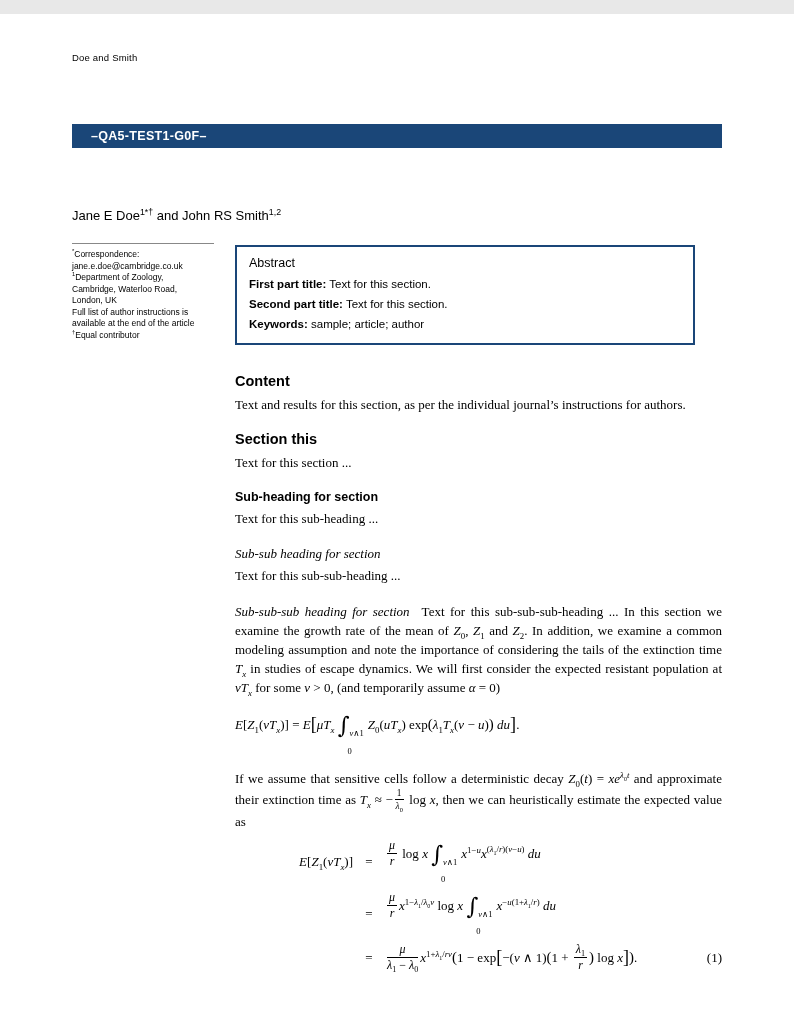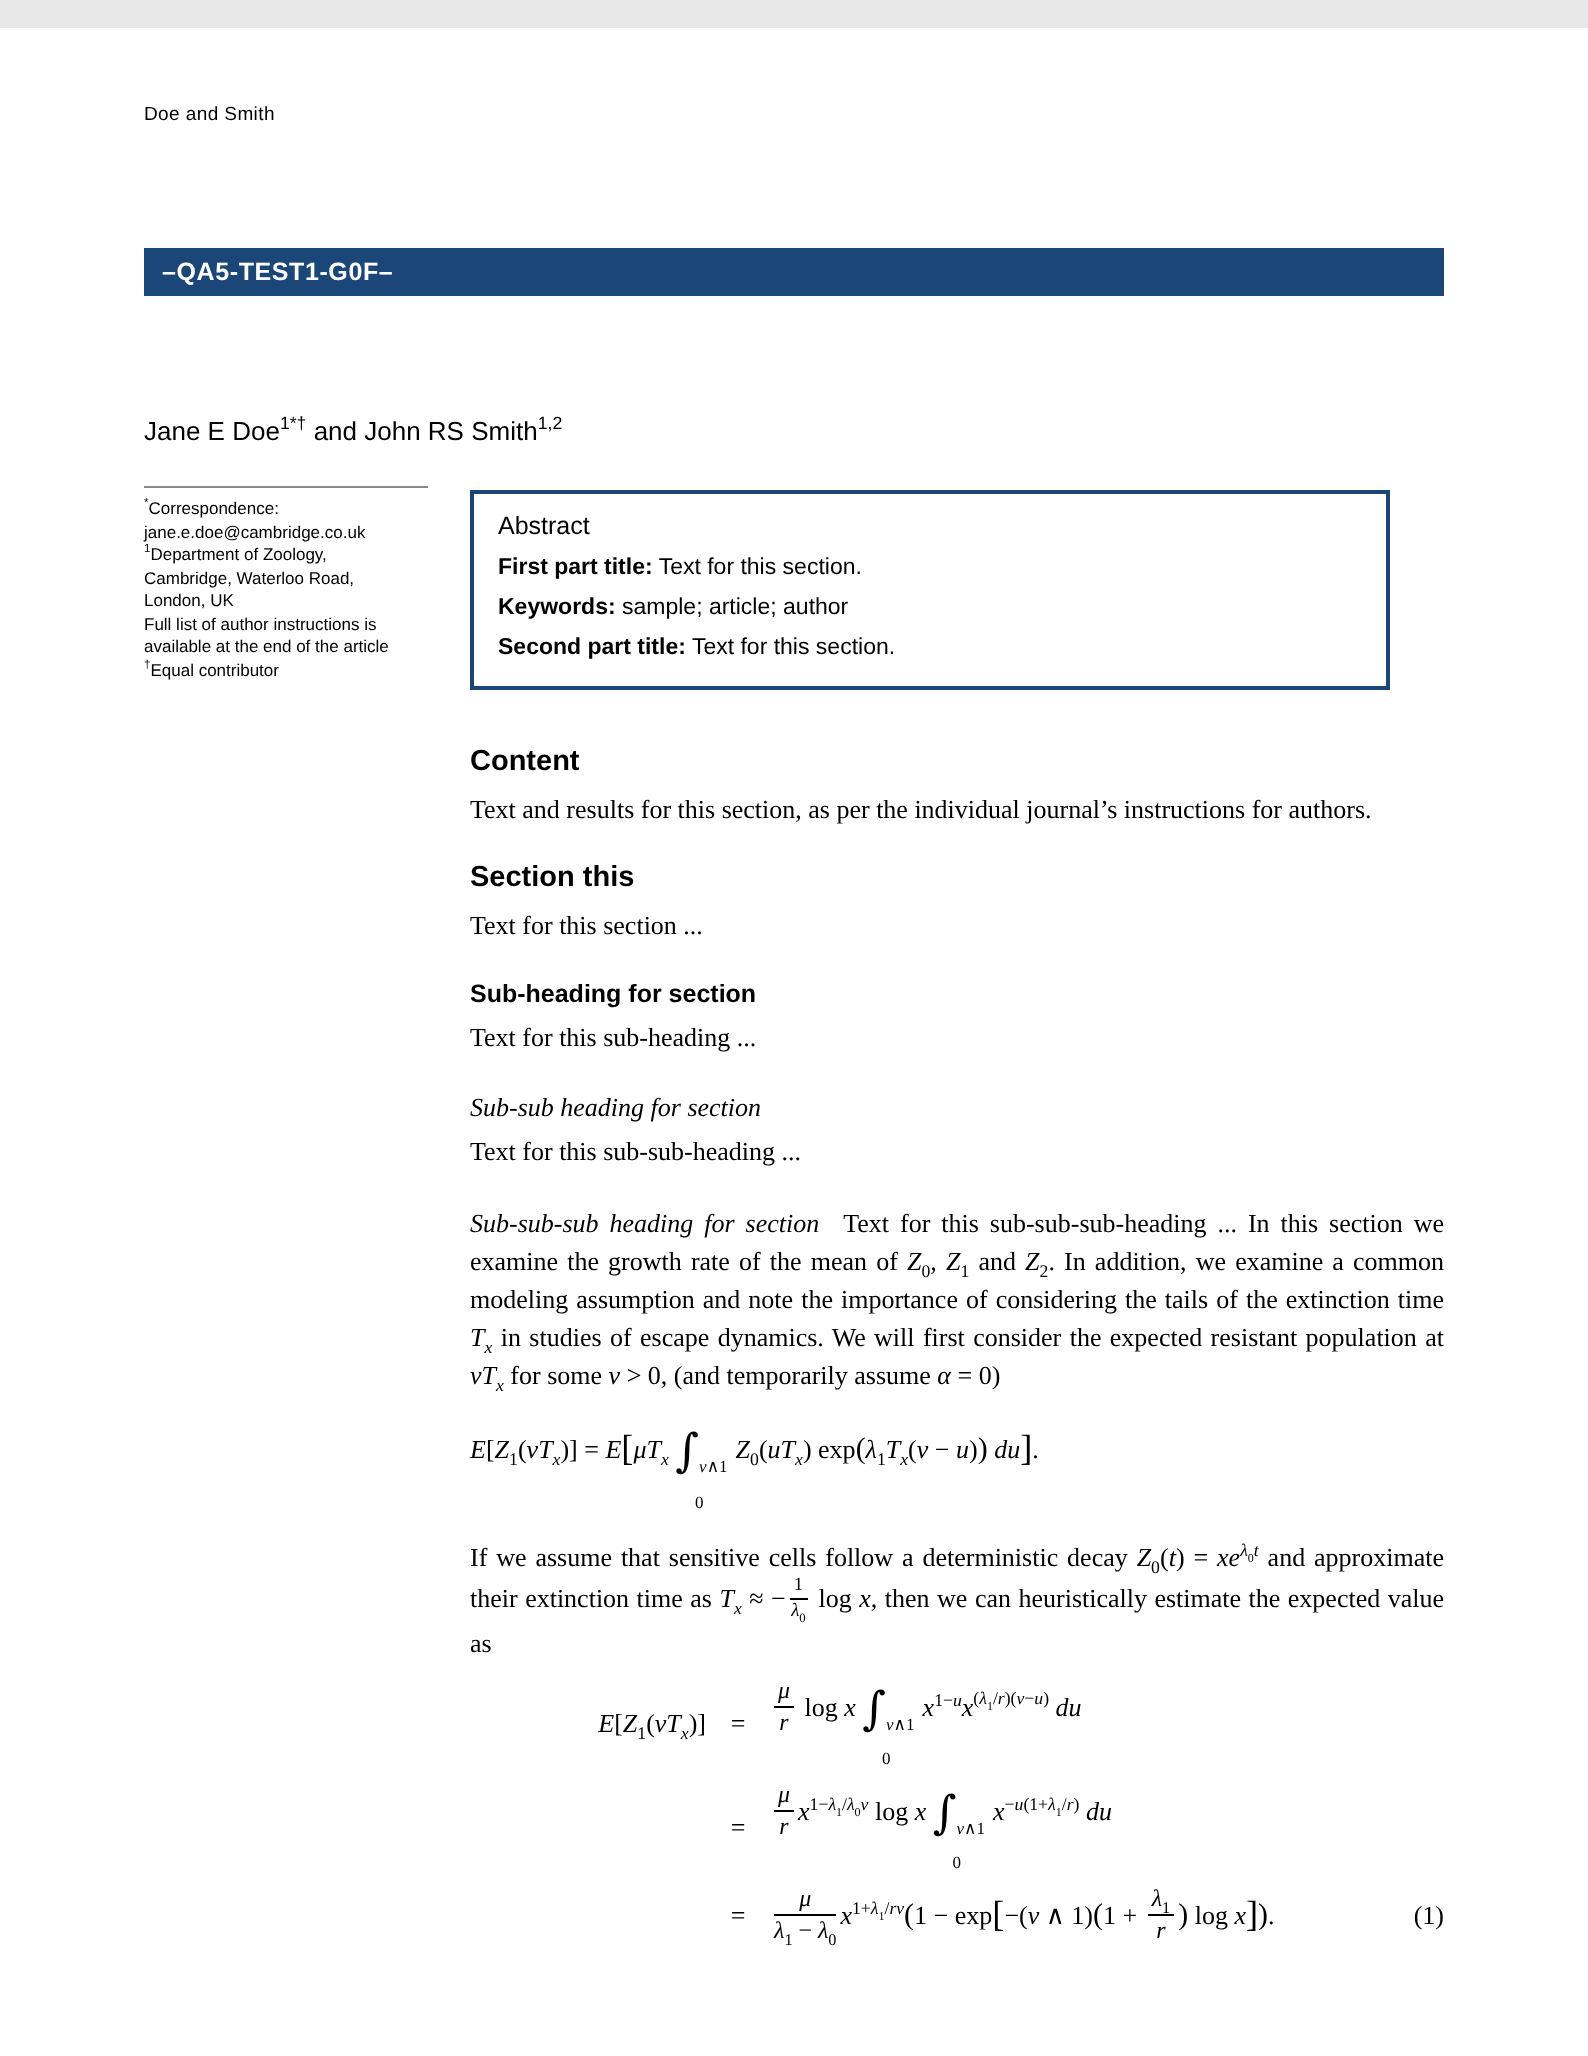--- a/index.html
+++ b/index.html
@@ -10,21 +10,21 @@
     background:#fff; overflow:hidden; color:#000;
     font-family:"Liberation Serif","DejaVu Serif",serif;
   }
   .running-header {
     position:absolute; left:72px; top:38px;
     font-family:"Liberation Sans","DejaVu Sans",sans-serif;
     font-size:9.5px; letter-spacing:.2px;
   }
   .banner {
     position:absolute; left:72px; top:110px; width:650px; height:24px;
-    background:var(--navy); color:#fff; line-height:24px; padding-left:9px;
+    background:var(--navy); color:#fff; line-height:24px; padding-left:19px;
     font-family:"Liberation Sans","DejaVu Sans",sans-serif;
     font-weight:bold; font-size:12.5px; letter-spacing:.3px;
   }
   .title {
     position:absolute; left:71px; top:143px;
     font-family:"Liberation Sans","DejaVu Sans",sans-serif;
     font-size:27px; font-weight:normal; letter-spacing:-.2px;
   }
   .authors {
     position:absolute; left:72px; top:194px;
@@ -107,26 +107,26 @@
     <div><sup>†</sup>Equal contributor</div>
   </div>
 
   <div class="abstract">
     <div class="ab-head">Abstract</div>
     <div class="ab-item">
       <span class="ab-label">First part title:</span>
       <span>Text for this section.</span>
     </div>
     <div class="ab-item">
+      <span class="ab-label">Second part title:</span>
+      <span>Text for this section.</span>
+    </div>
+    <div class="ab-item">
       <span class="ab-label">Keywords:</span>
       <span>sample; article; author</span>
-    </div>
-    <div class="ab-item">
-      <span class="ab-label">Second part title:</span>
-      <span>Text for this section.</span>
     </div>
   </div>
 
   <div class="main">
 
     <h2 class="sec">Content</h2>
     <p>Text and results for this section, as per the individual journal’s instructions for authors.</p>
 
     <h2 class="sec">Section this</h2>
     <p>Text for this section ...</p>

